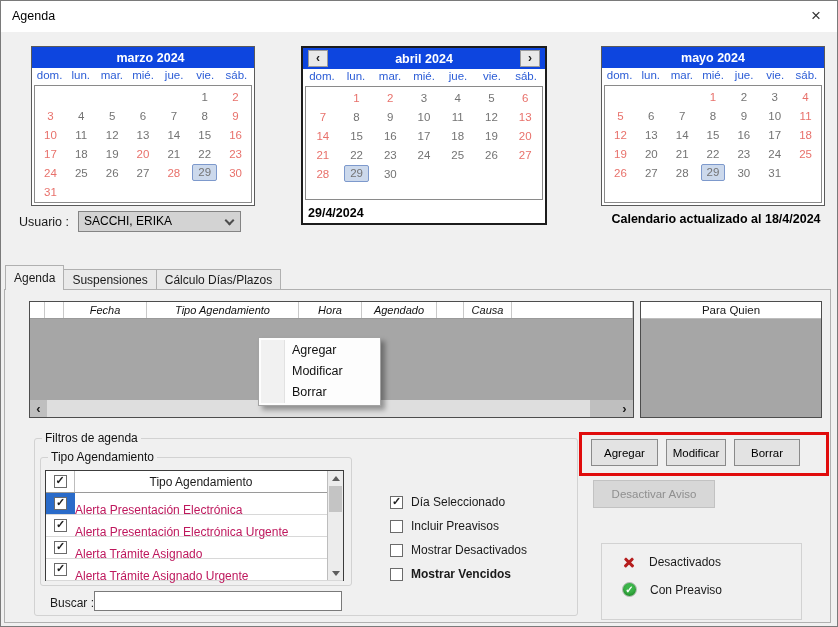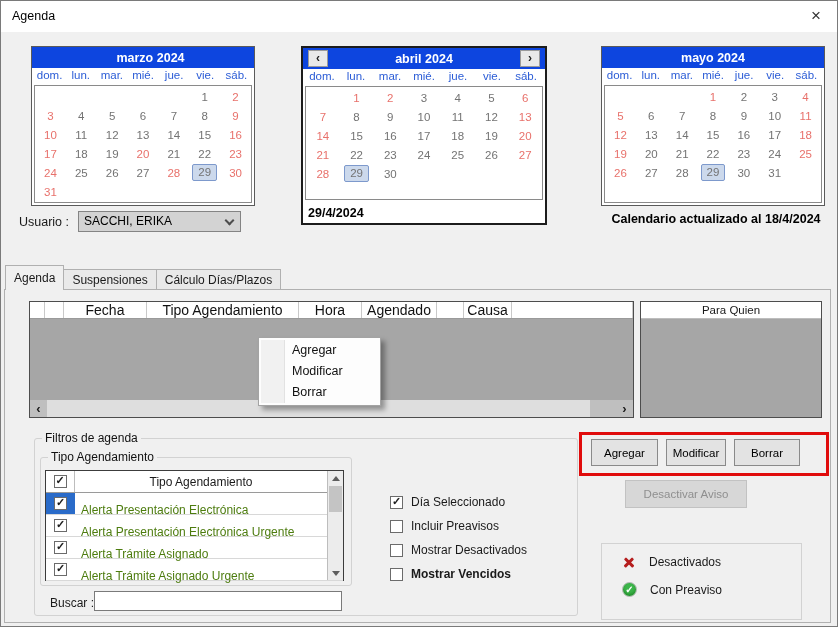--- a/index.html
+++ b/index.html
@@ -36,21 +36,21 @@
   
   .tabpage { position:absolute; left:3px; top:288px; width:827px; height:334px; border:1px solid #b0b0b0; background:#f0f0f0; }
   .tabs { position:absolute; left:4px; top:264px; height:25px; display:flex; align-items:flex-end; z-index:3; }
   .tab { height:21px; padding:3px 8px 0 8px; background:#e9e9e9; border:1px solid #b0b0b0; border-left:none; font-size:12px; cursor:pointer; }
   .tab:first-child { border-left:1px solid #b0b0b0; }
   .tab.active { height:25px; padding-top:5px; background:#f0f0f0; border-bottom:none; position:relative; z-index:4; }
 
   
   .agrid { position:absolute; left:28px; top:300px; width:605px; height:117px; border:1px solid #4d4d4d; background:#a6a6a6; }
   .agrid-head { display:flex; height:17px; background:#fff; border-bottom:1px solid #9a9a9a; }
-  .agrid-head .hcell { border-right:1px solid #c9c9c9; font-size:14px; display:flex; align-items:center; justify-content:center; color:#111; overflow:hidden; }
+  .agrid-head .hcell { border-right:1px solid #c9c9c9; font-size:11px; display:flex; align-items:center; justify-content:center; color:#111; overflow:hidden;font-style:italic; }
   .agrid-body { position:absolute; left:0; top:18px; right:0; bottom:17px; background:#a6a6a6; }
   .hscroll { position:absolute; left:0; bottom:0; right:0; height:17px; background:#bfbfbf; display:flex; }
   .hscroll .arrow { width:17px; height:17px; display:flex; align-items:center; justify-content:center; color:#1a1a1a; font-weight:bold; font-size:13px; cursor:pointer; }
   .hscroll .thumb { width:543px; height:17px; background:#dedede; cursor:pointer; }
   .hscroll .spacer { flex:1; }
 
   .paraquien { position:absolute; left:639px; top:300px; width:182px; height:117px; border:1px solid #4d4d4d; background:#a6a6a6; }
   .paraquien .pq-head { height:17px; background:#fff; border-bottom:1px solid #bdbdbd; display:flex; align-items:center; justify-content:center; font-size:11.5px; }
 
   
@@ -63,21 +63,21 @@
   .groupbox > .gb-label { position:absolute; top:-8px; left:7px; background:#f0f0f0; padding:0 3px; font-size:12px; color:#111; }
 
   
   .flist { position:absolute; left:4px; top:12px; width:299px; height:111px; border:1px solid #3c3c3c; background:#fff; }
   .flist-head { display:flex; height:22px; border-bottom:1px solid #9a9a9a; }
   .flist-head .cbcol { width:29px; border-right:1px solid #bdbdbd; display:flex; align-items:center; justify-content:center; }
   .flist-head .lbl { flex:1; display:flex; align-items:center; justify-content:center; font-size:12px; }
   .flist-row { display:flex; height:22px; border-bottom:1px solid #d8d8d8; }
   .flist-row .cbcol { width:29px; display:flex; align-items:center; justify-content:center; }
   .flist-row .cbcol.focus { background:#2a6bc9; }
-  .flist-row .lbl { flex:1; display:flex; align-items:center; font-size:12px; padding-left:6px; color:#4d7c0f;margin-top:12px; }
+  .flist-row .lbl { flex:1; display:flex; align-items:center; font-size:12px; color:#be185d;margin-top:12px; }
   .vscroll { position:absolute; right:0; top:0; bottom:0; width:16px; background:#ececec; border-left:1px solid #bdbdbd; }
   .vscroll .sb-btn { position:absolute; left:0; width:15px; height:14px; display:flex; align-items:center; justify-content:center; cursor:pointer; }
   .vscroll .up { top:0; } .vscroll .down { bottom:0; }
   .vscroll .vthumb { position:absolute; left:1px; top:15px; width:13px; height:26px; background:#c4c4c4; cursor:pointer; }
   .tri-up { width:0; height:0; border-left:4px solid transparent; border-right:4px solid transparent; border-bottom:5px solid #5e5e5e; }
   .tri-down { width:0; height:0; border-left:4px solid transparent; border-right:4px solid transparent; border-top:5px solid #5e5e5e; }
 
   
   .cb { display:inline-block; width:13px; height:13px; background:#fff; border:1px solid #6b6b6b; position:relative; flex:none; cursor:pointer; }
   .cb.checked::after { content:"\2713"; position:absolute; left:1px; top:-2px; font-size:11px; font-weight:bold; color:#1f1f1f; }
@@ -393,21 +393,21 @@
           <span class="cb"></span>
           <span>Mostrar Vencidos</span>
         </label>
       </div>
   </div>
 
   <div class="red-rect"></div>
   <button class="btn" style="left:590px; top:438px; width:67px;">Agregar</button>
   <button class="btn" style="left:665px; top:438px; width:60px;">Modificar</button>
   <button class="btn" style="left:733px; top:438px; width:66px;">Borrar</button>
-  <button class="btn disabled" style="left:592px; top:479px; width:122px; height:28px;margin-left:32px;" disabled="">Desactivar Aviso</button>
+  <button class="btn disabled" style="left:592px; top:479px; width:122px; height:28px;" disabled="">Desactivar Aviso</button>
 
   <div class="legendbox">
       <div class="legend-row" style="top: 11px;">
         <span class="x-icon"></span>
         <span>Desactivados</span>
       </div>
       <div class="legend-row" style="top: 38px;">
         <span class="check-icon">✓</span>
         <span>Con Preaviso</span>
       </div>

